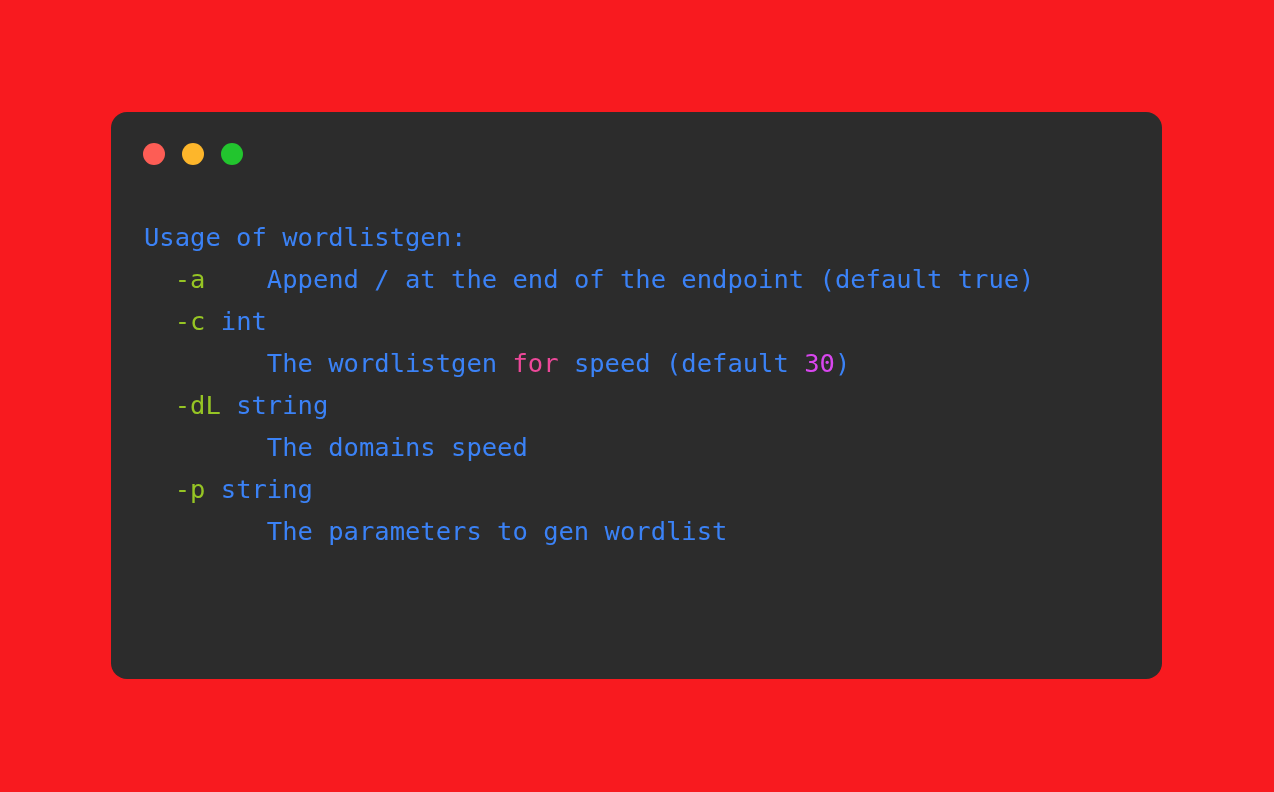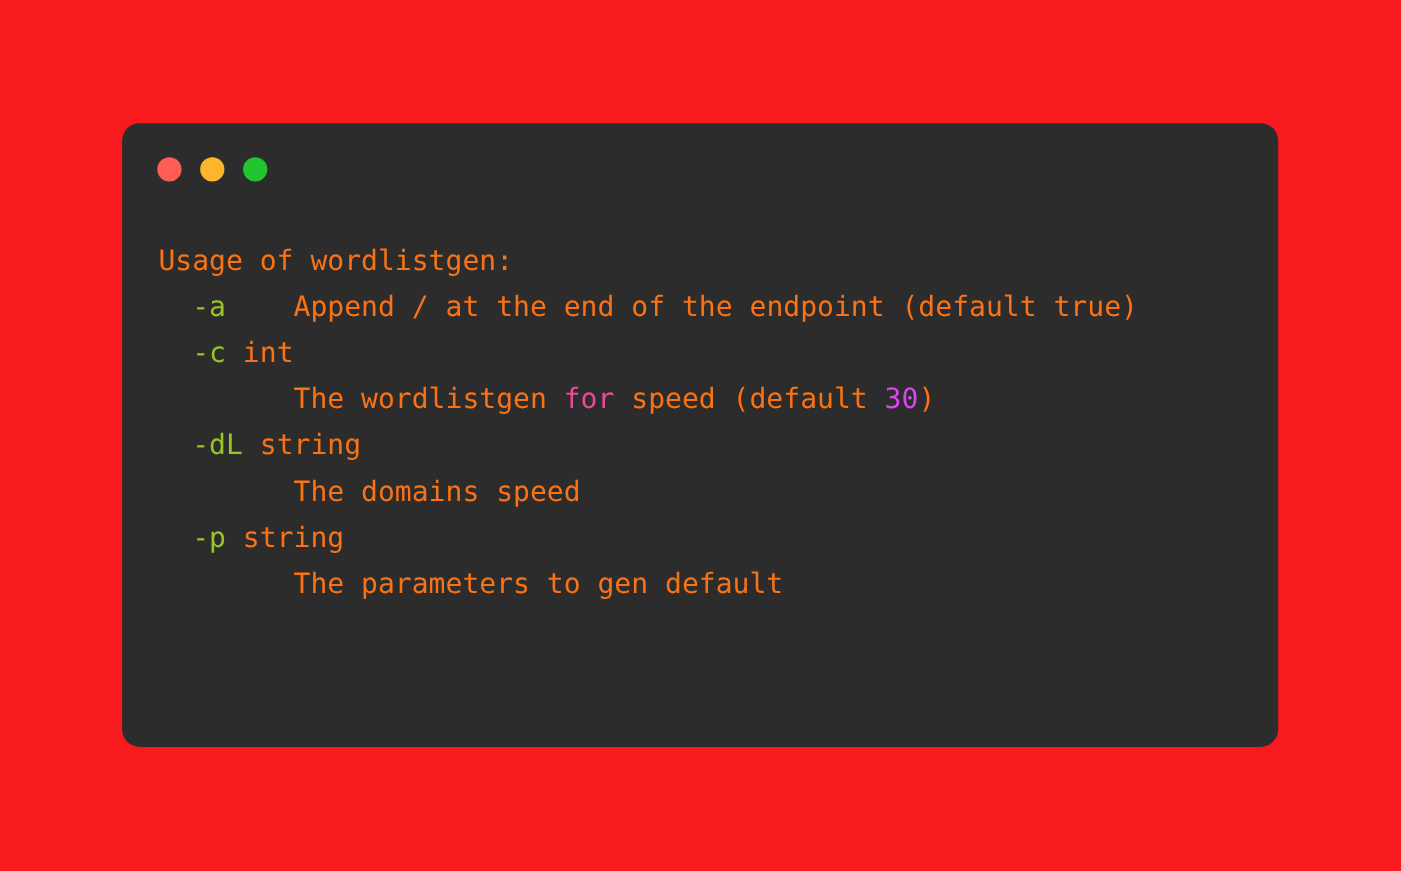--- a/index.html
+++ b/index.html
@@ -59,37 +59,37 @@
     line-height: 42px;
     color: #e9e9e4;
     white-space: pre;
     letter-spacing: 0;
     margin: 0;
   }
 
   .tok-flag   { color: #96c524; }
   .tok-kw     { color: #ec4899; }
   .tok-num    { color: #d946ef; margin-top: 32px; }
-  .tok-plain  { color: #f97316; }
+  .tok-plain  { color: #3b82f6; }
 </style>
 </head>
 <body>
 
 <div class="terminal-window">
 
   <div class="titlebar">
     <span class="dot dot-close"></span>
     <span class="dot dot-minimize"></span>
     <span class="dot dot-maximize"></span>
   </div>
 
   <div class="terminal-body" id="terminal-body">
       <div class="code-line"><span class="tok-plain">Usage of wordlistgen:</span></div>
       <div class="code-line"><span class="tok-plain">  </span><span class="tok-flag">-a</span><span class="tok-plain">    Append / at the end of the endpoint (default true)</span></div>
       <div class="code-line"><span class="tok-plain">  </span><span class="tok-flag">-c</span><span class="tok-plain"> int</span></div>
       <div class="code-line"><span class="tok-plain">        The wordlistgen </span><span class="tok-kw">for</span><span class="tok-plain"> speed (default </span><span class="tok-num">30</span><span class="tok-plain">)</span></div>
       <div class="code-line"><span class="tok-plain">  </span><span class="tok-flag">-dL</span><span class="tok-plain"> string</span></div>
       <div class="code-line"><span class="tok-plain">        The domains speed</span></div>
       <div class="code-line"><span class="tok-plain">  </span><span class="tok-flag">-p</span><span class="tok-plain"> string</span></div>
-      <div class="code-line"><span class="tok-plain">        The parameters to gen default</span></div>
+      <div class="code-line"><span class="tok-plain">        The parameters to gen wordlist</span></div>
     </div>
 
 </div>
 
 </body></html>

